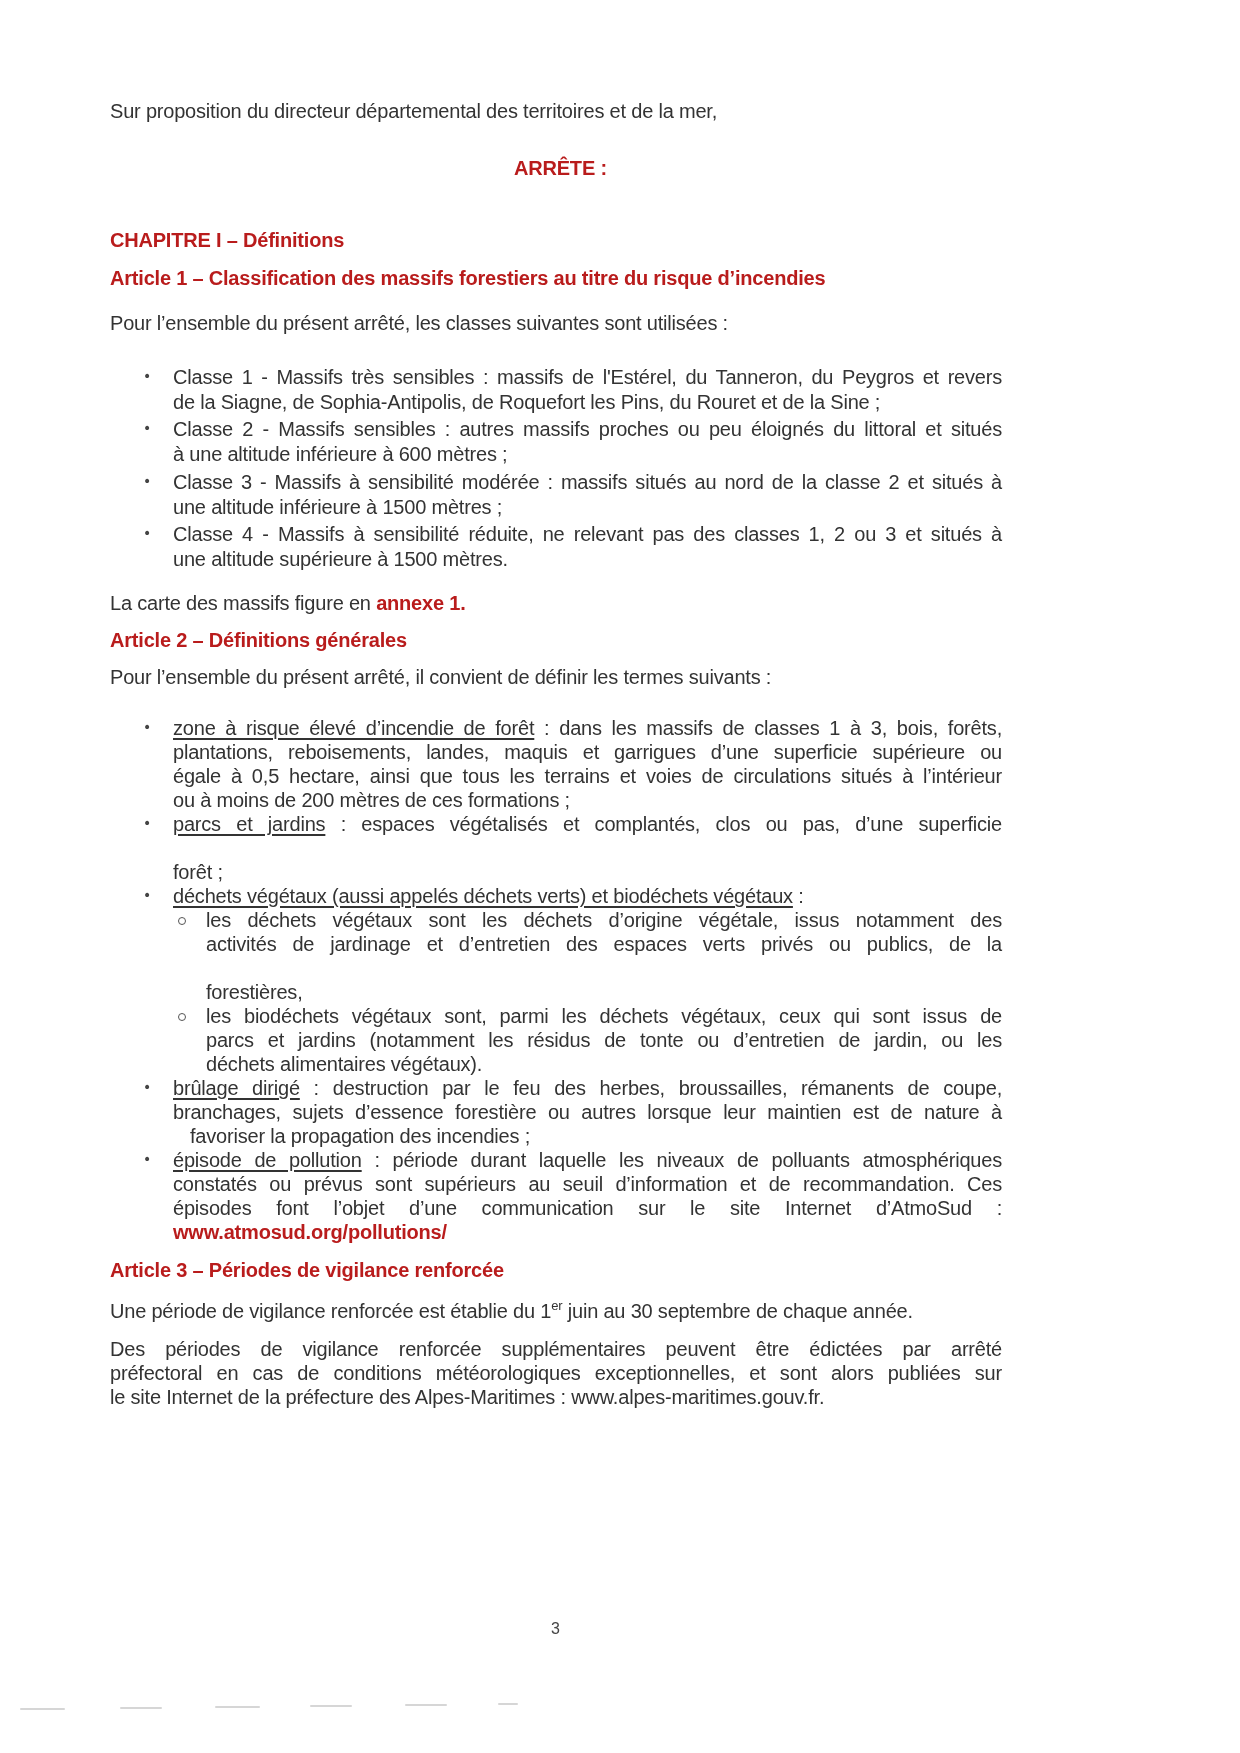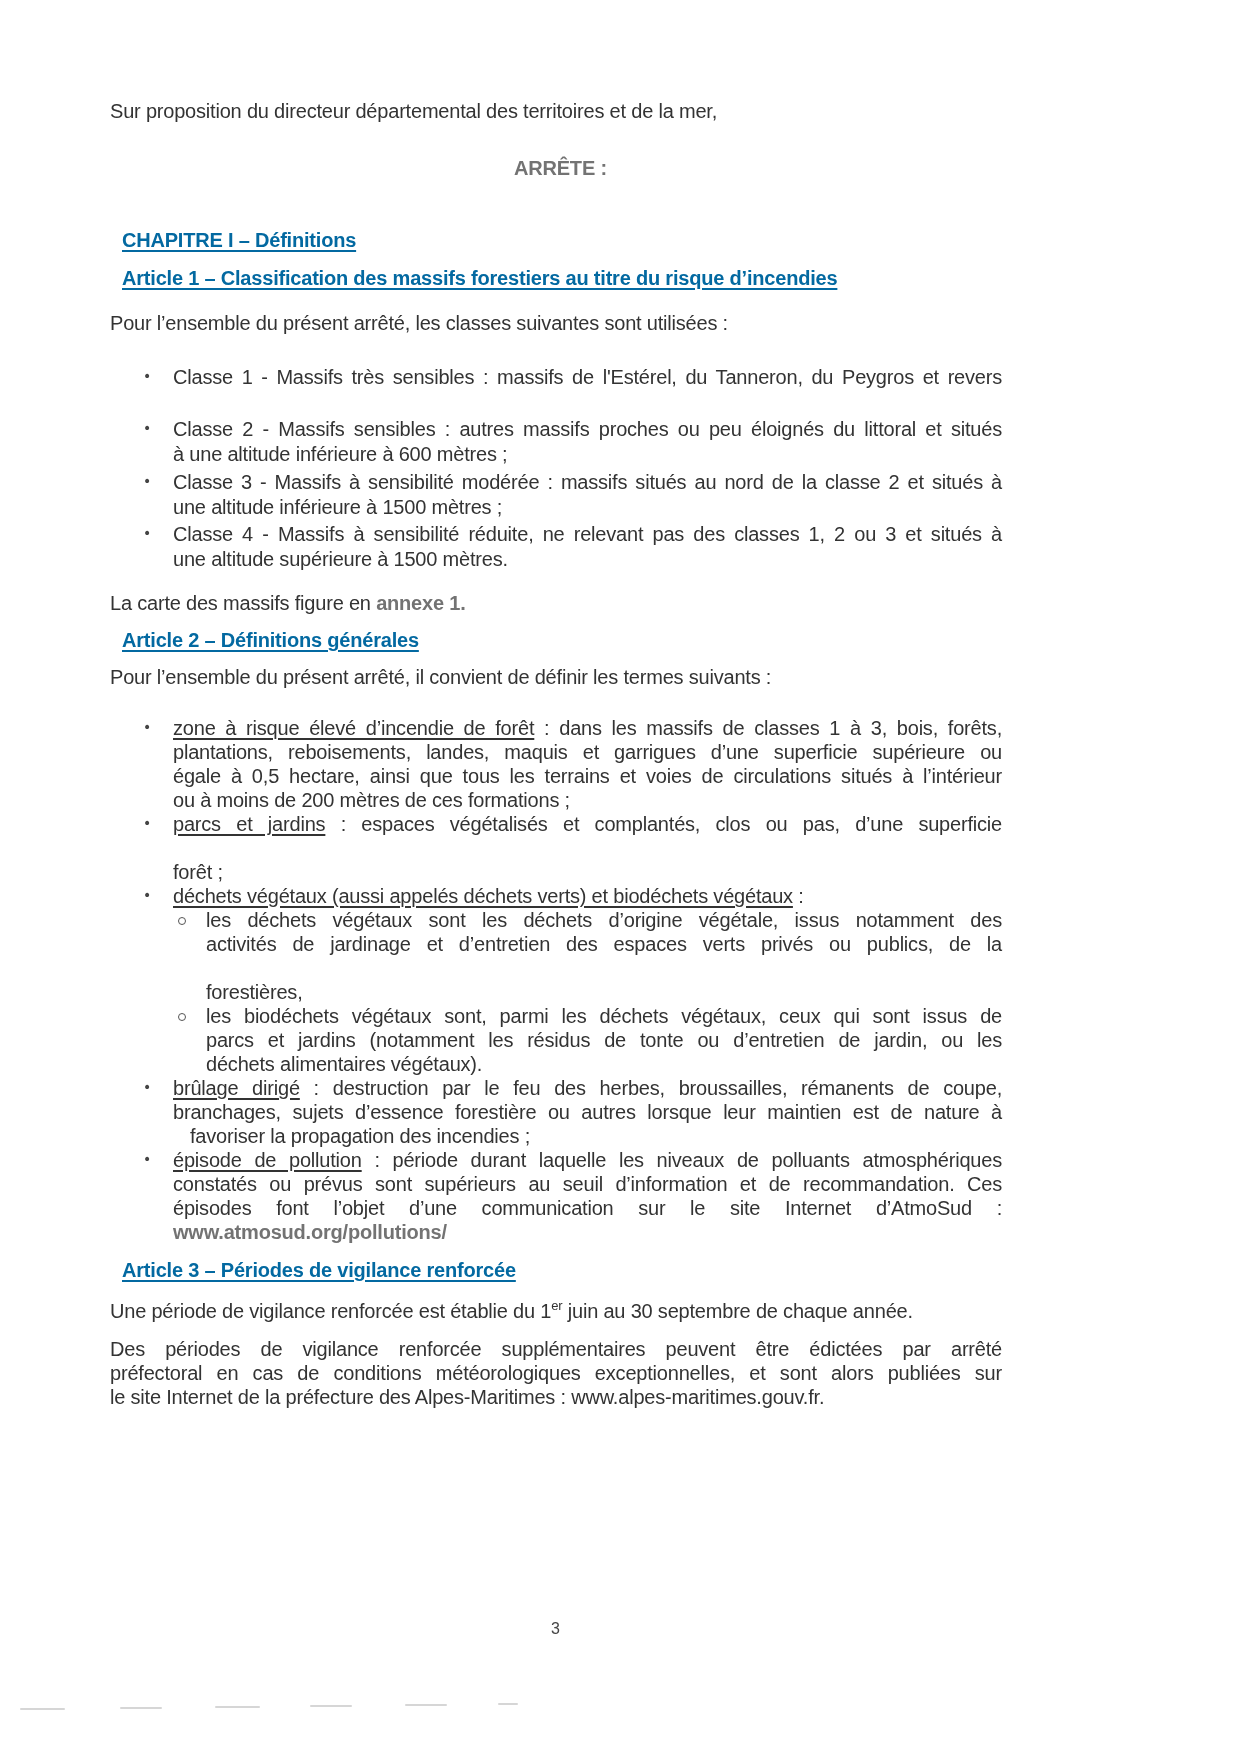--- a/index.html
+++ b/index.html
@@ -7,23 +7,23 @@
   .page {
     position: absolute; left: 0; top: 0; width: 1184px; height: 1753px;
     font-family: "Liberation Sans Narrow", "Liberation Sans", sans-serif;
     color: #333333;
   }
   .t {
     position: absolute; font-size: 20px; line-height: 26px; white-space: nowrap;
     font-family: "Liberation Sans", sans-serif; letter-spacing: -0.2px;
   }
   .just { text-align: justify; text-align-last: justify; white-space: normal; }
-  .bold { font-weight: bold; color: #737373; }
+  .bold { font-weight: bold; color: #b91c1c; }
   .u { text-decoration: underline; text-underline-offset: 3px; }
-  .heading { font-weight: bold; text-decoration: underline; text-underline-offset: 3px; color: #0369a1; margin-left: 12px; }
+  .heading { font-weight: bold; text-underline-offset: 3px; color: #b91c1c; }
   .bullet { position: absolute; font-size: 14px; color: #444; font-family: "DejaVu Sans", sans-serif; }
   .circle { position: absolute; width: 6px; height: 6px; border: 1.5px solid #555; border-radius: 50%; }
   .pagenum { position: absolute; font-size: 16px; color: #444; font-family: "Liberation Sans", sans-serif; }
   .scanline { position: absolute; height: 2px; background: #d6d6d6; border-radius: 1px; }
   sup { font-size: 13px; line-height: 0; vertical-align: super; }
 </style>
 </head>
 <body>
 
 <div class="page">
@@ -33,20 +33,21 @@
   <div class="t bold" style="left:514px; top:155px;">ARRÊTE :</div>
 
   <div class="t heading" style="left:110px; top:227px;">CHAPITRE I – Définitions</div>
 
   <div class="t heading" style="left:110px; top:265px;">Article 1 – Classification des massifs forestiers au titre du risque d’incendies</div>
 
   <div class="t" style="left:110px; top:310px;">Pour l’ensemble du présent arrêté, les classes suivantes sont utilisées :</div>
 
   <span class="bullet" style="left:143px; top:368px;">•</span>
   <div class="t just" style="left:173px; top:364px; width:829px;">Classe 1 - Massifs très sensibles : massifs de l'Estérel, du Tanneron, du Peygros et revers</div>
+  <div class="t" style="left:173px; top:389px;">de la Siagne, de Sophia-Antipolis, de Roquefort les Pins, du Rouret et de la Sine ;</div>
 
   <span class="bullet" style="left:143px; top:420px;">•</span>
   <div class="t just" style="left:173px; top:416px; width:829px;">Classe 2 - Massifs sensibles : autres massifs proches ou peu éloignés du littoral et situés</div>
   <div class="t" style="left:173px; top:441px;">à une altitude inférieure à 600 mètres ;</div>
 
   <div class="bullet" style="left:143px; top:473px;">•</div>
   <div class="t just" style="left:173px; top:469px; width:829px;">Classe 3 - Massifs à sensibilité modérée : massifs situés au nord de la classe 2 et situés à</div>
   <div class="t" style="left:173px; top:494px;">une altitude inférieure à 1500 mètres ;</div>
 
   <div class="bullet" style="left:143px; top:525px;">•</div>

